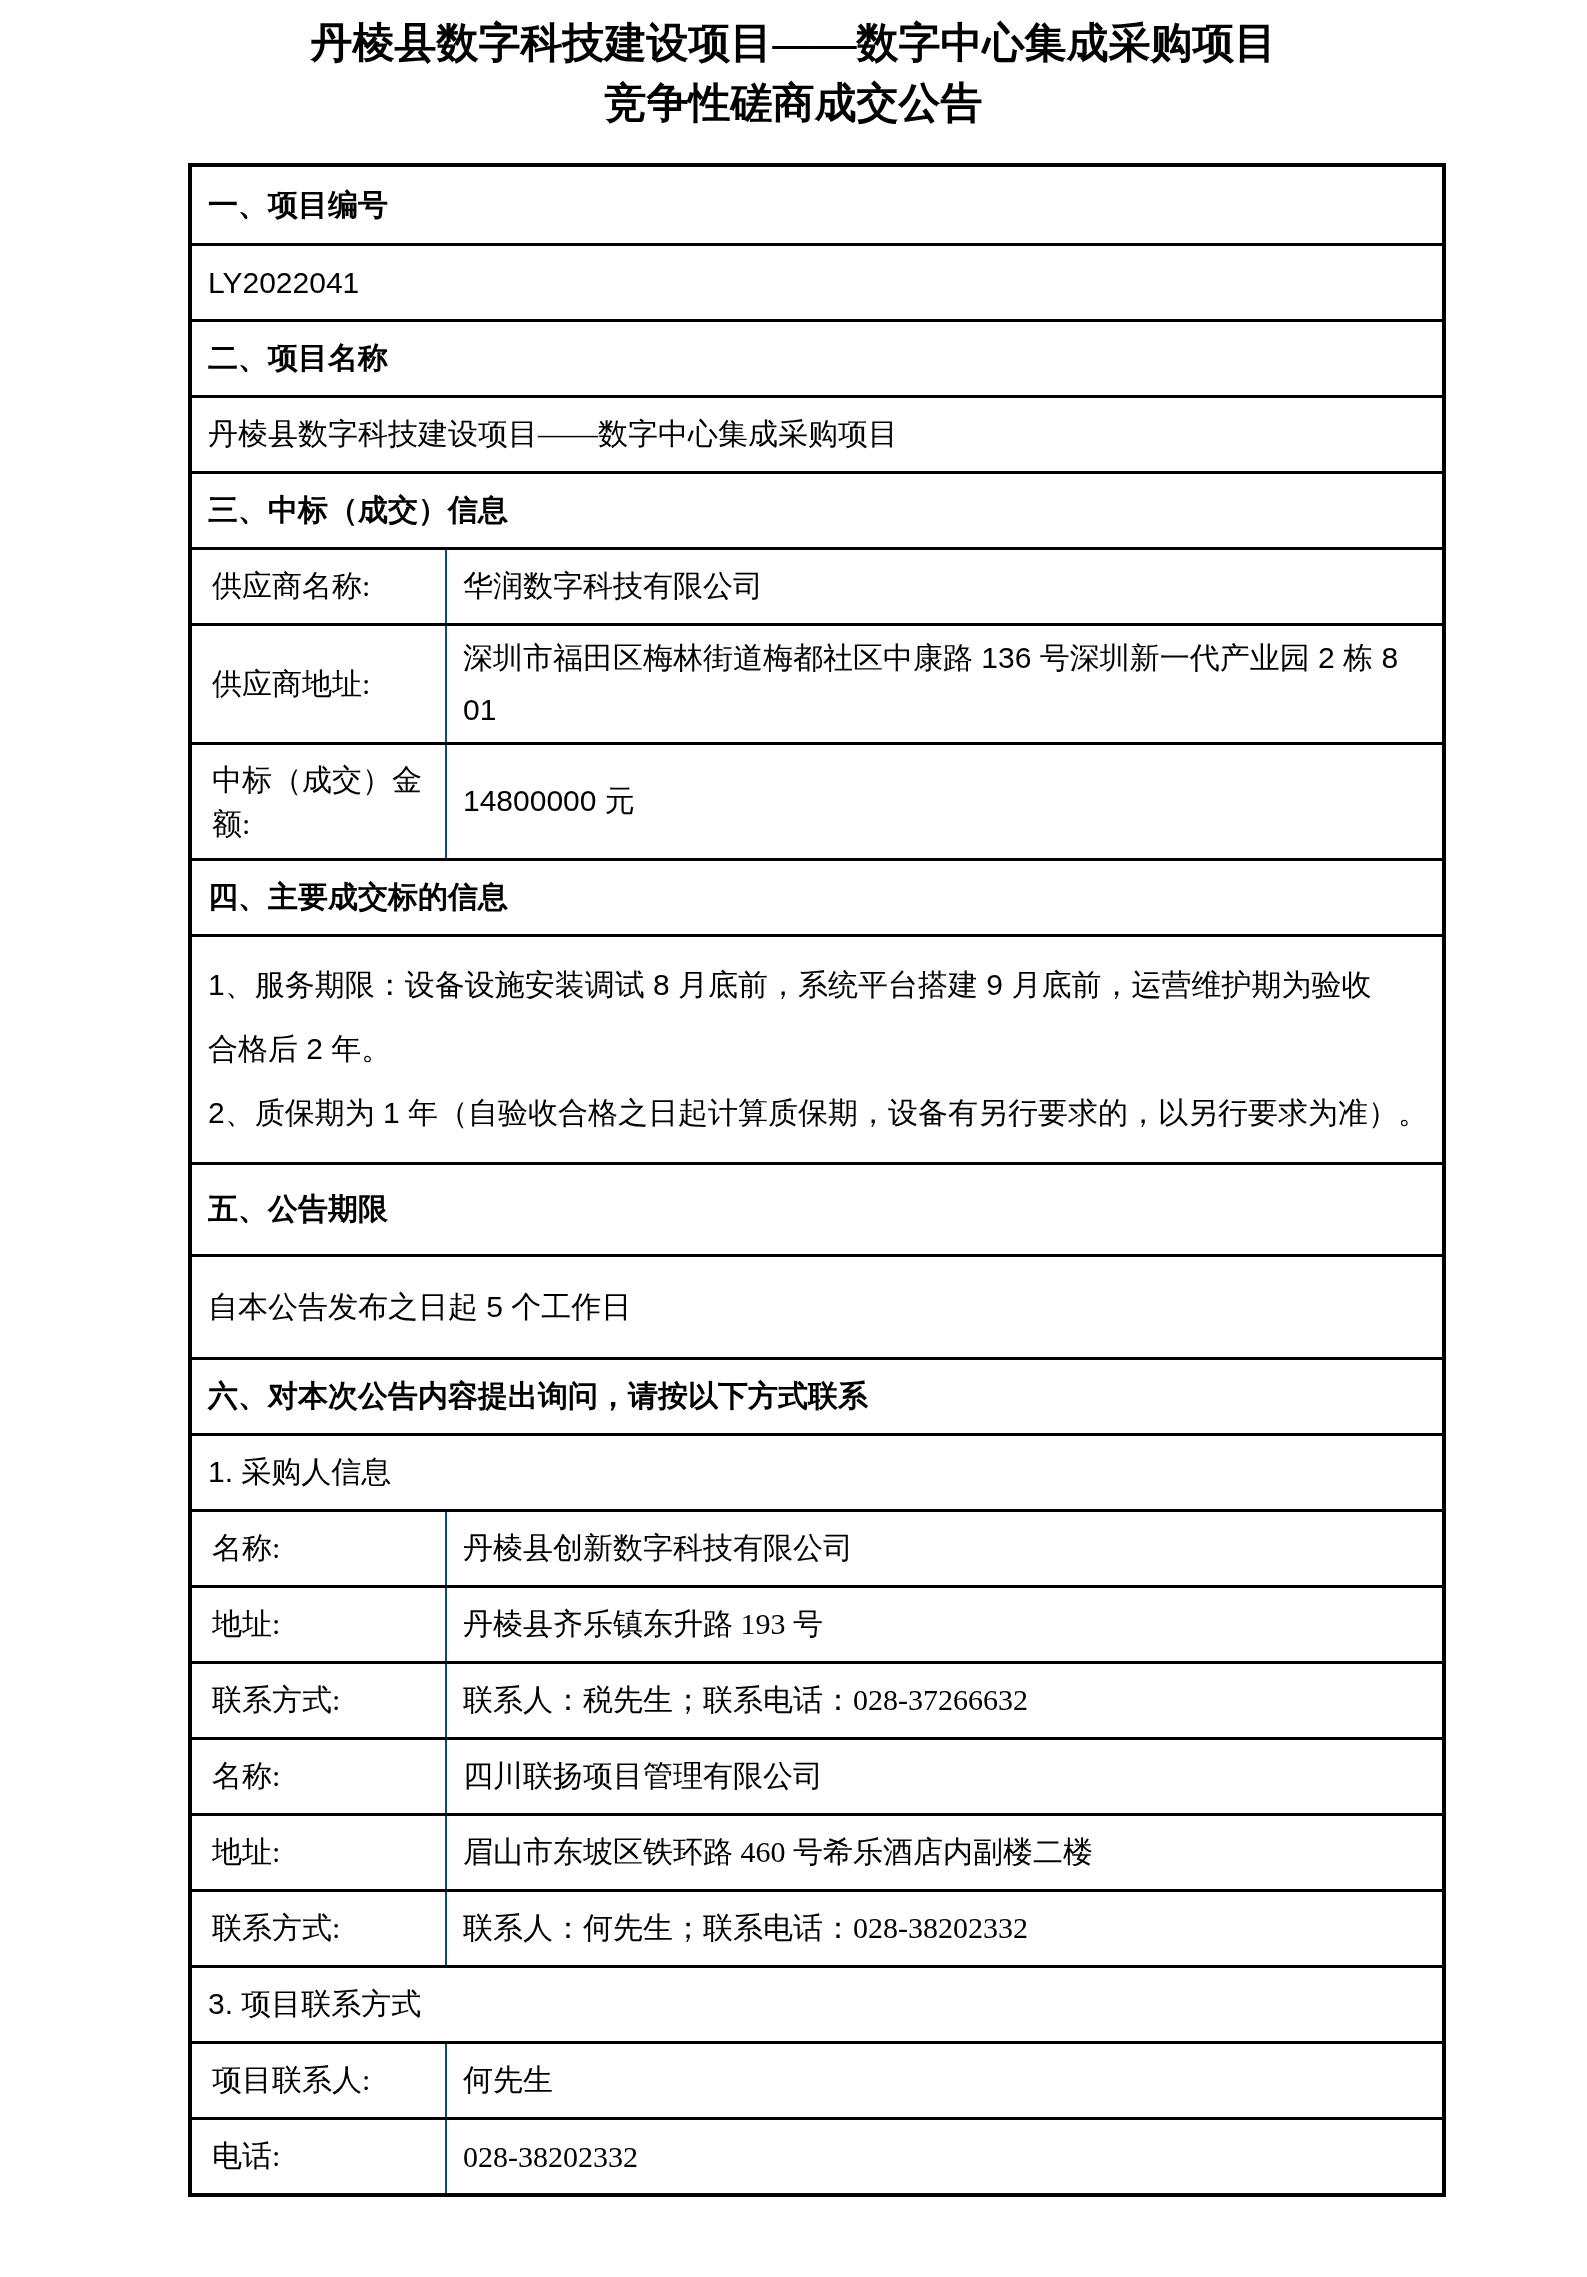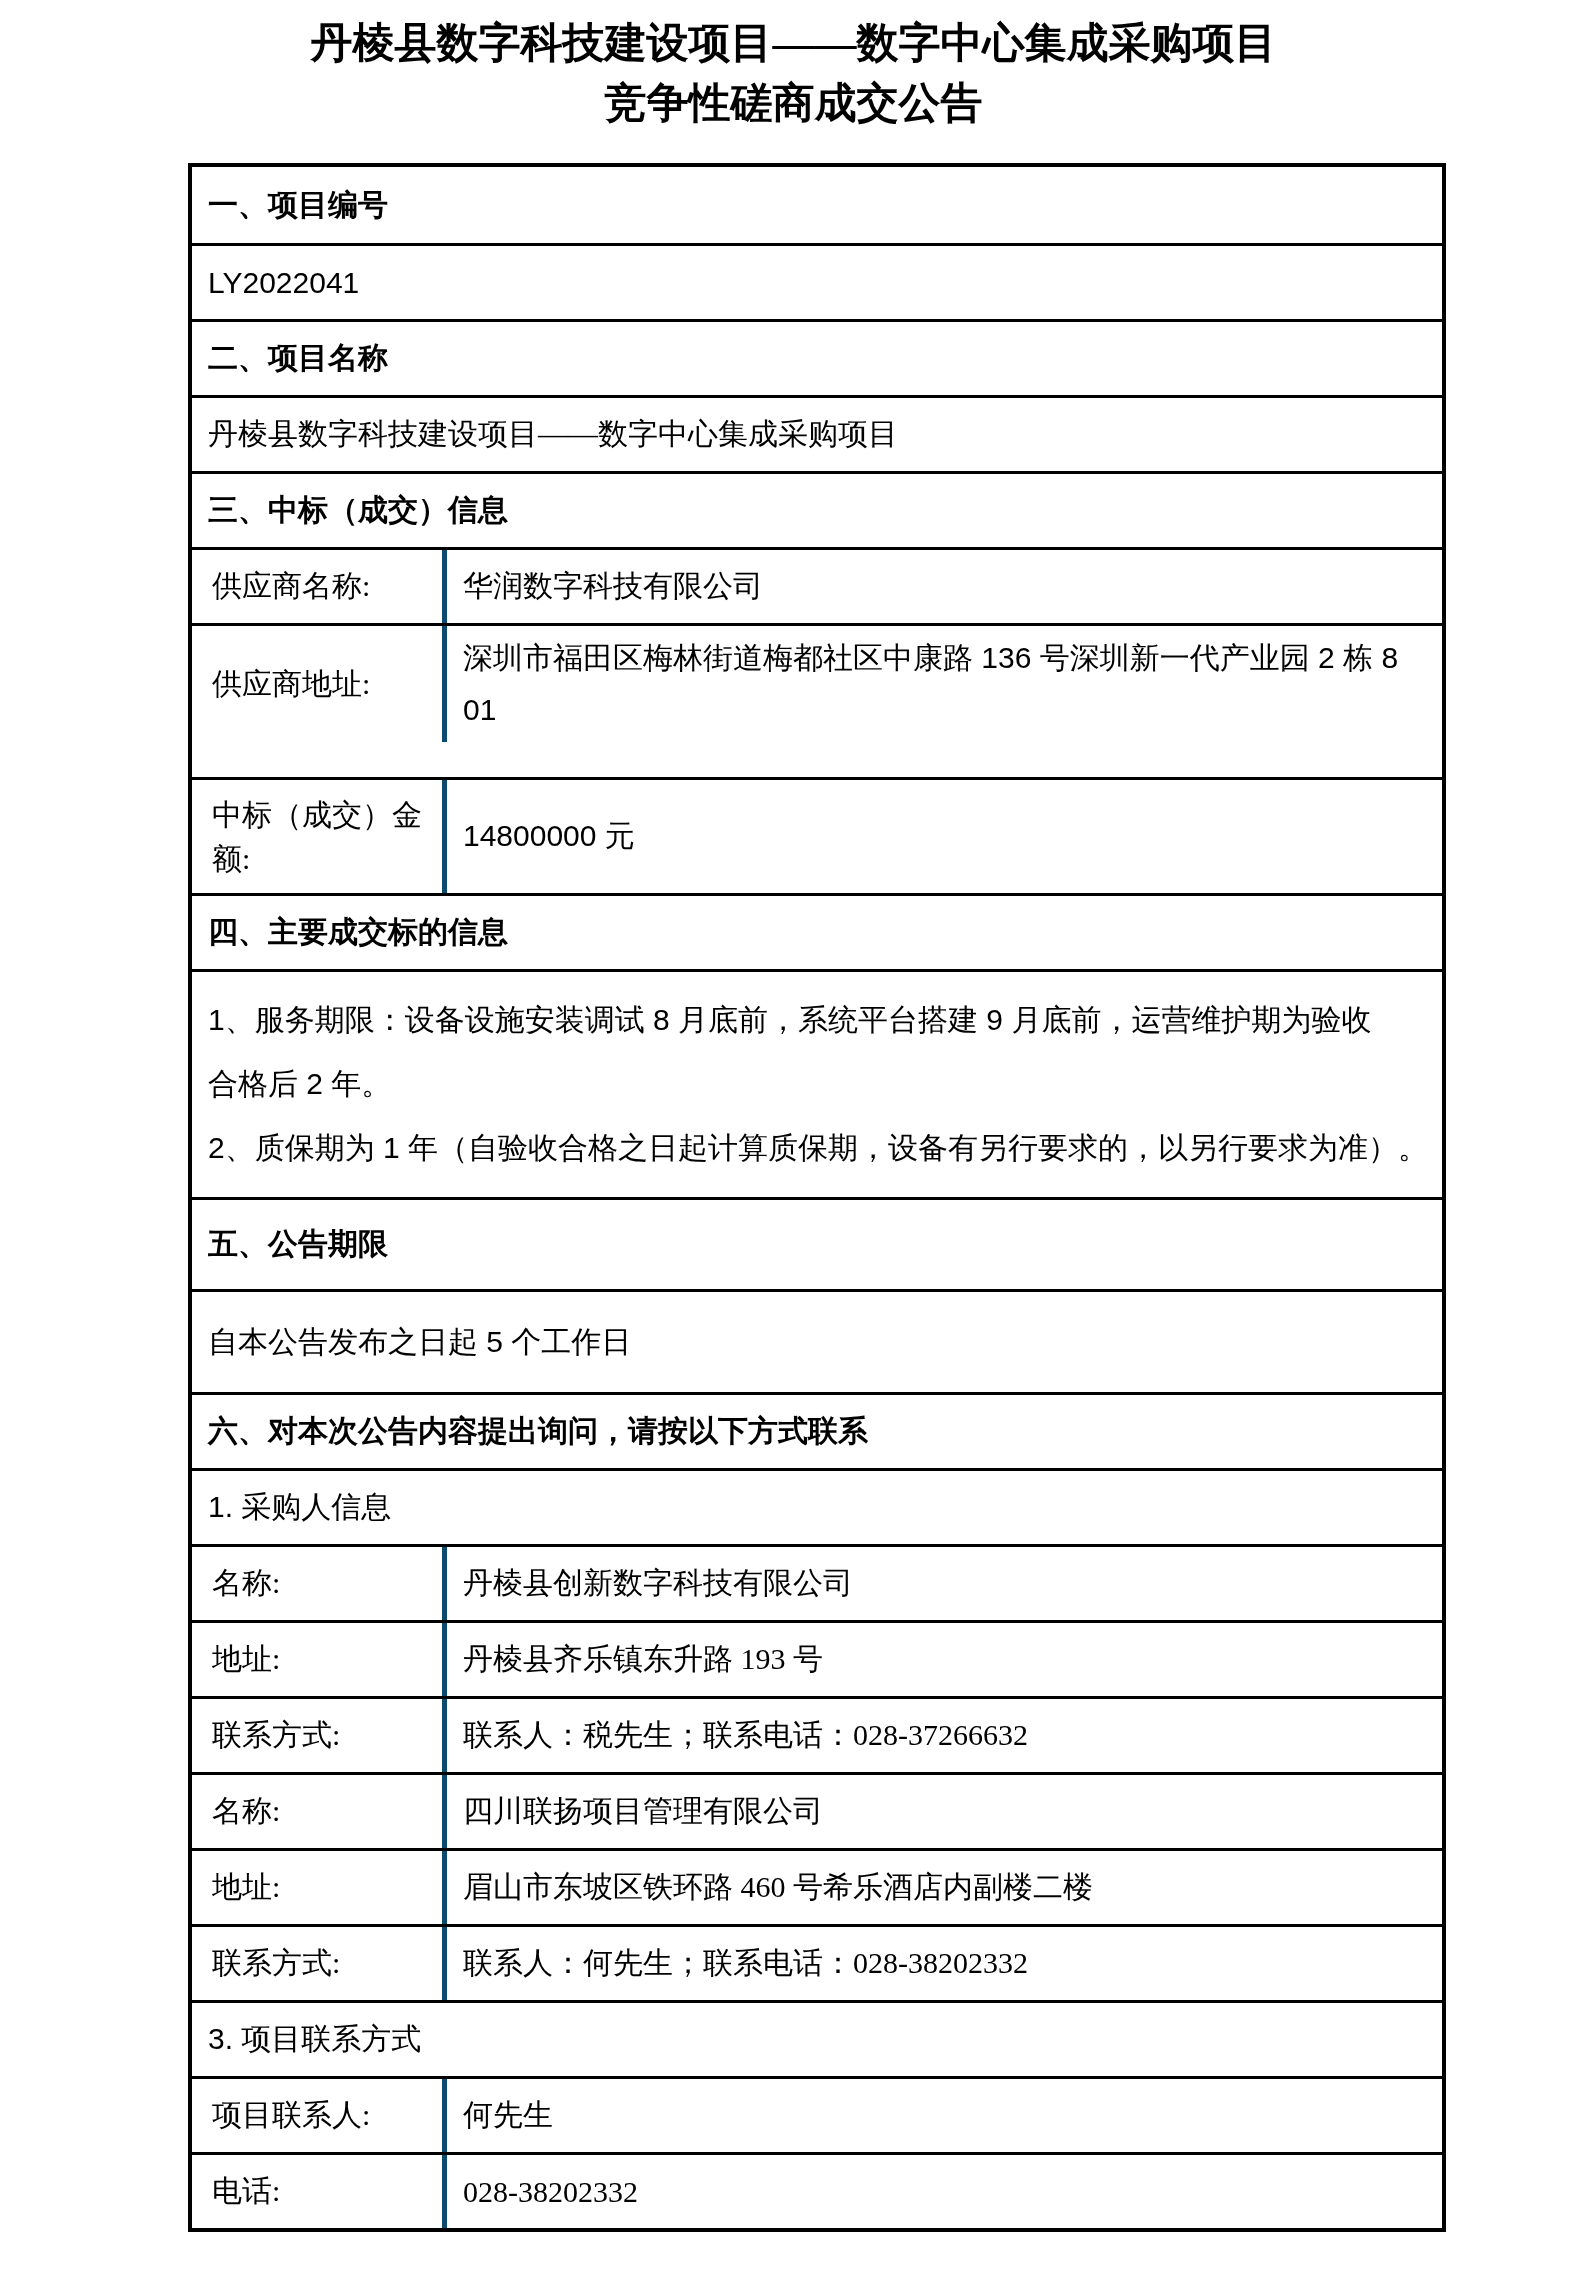--- a/index.html
+++ b/index.html
@@ -30,36 +30,36 @@
   }
   .row { display: flex; align-items: center; min-height: 76px; }
   .row + .row { border-top: 3px solid #000; }
 
   .cell { padding: 6px 16px; }
   .full { flex: 1 1 auto; width: 100%; }
   .lbl {
     flex: 0 0 255px; width: 255px;
     align-self: stretch;
     display: flex; align-items: center;
-    border-right: 5px solid #0c4a6e;
+    border-right: 2px solid #0c4a6e;
     padding-left: 20px;
   }
   .val { flex: 1 1 auto; }
 
   
   .hdr .cell {
     font-weight: 700;
     font-family: Liberation Sans, sans-serif;
   }
 
   
   .mixed { font-family: "Liberation Sans", serif; }
 
   .row-addr { min-height: 118px; }
-  .row-amt  { min-height: 116px; margin-top: 35px; }
+  .row-amt  { min-height: 116px; }
   .row-content { min-height: 228px; align-items: flex-start; }
   .row-content .cell { padding-top: 16px; padding-right: 24px; }
   .row-s5h { min-height: 92px; }
   .row-s5v { min-height: 103px; }
 
   .line { display: block; }
   .addr-lines .line { line-height: 52px; white-space: nowrap; }
   .amt-label .line { line-height: 44px; }
   .content-lines .line { line-height: 64px; white-space: nowrap; }
 </style>

